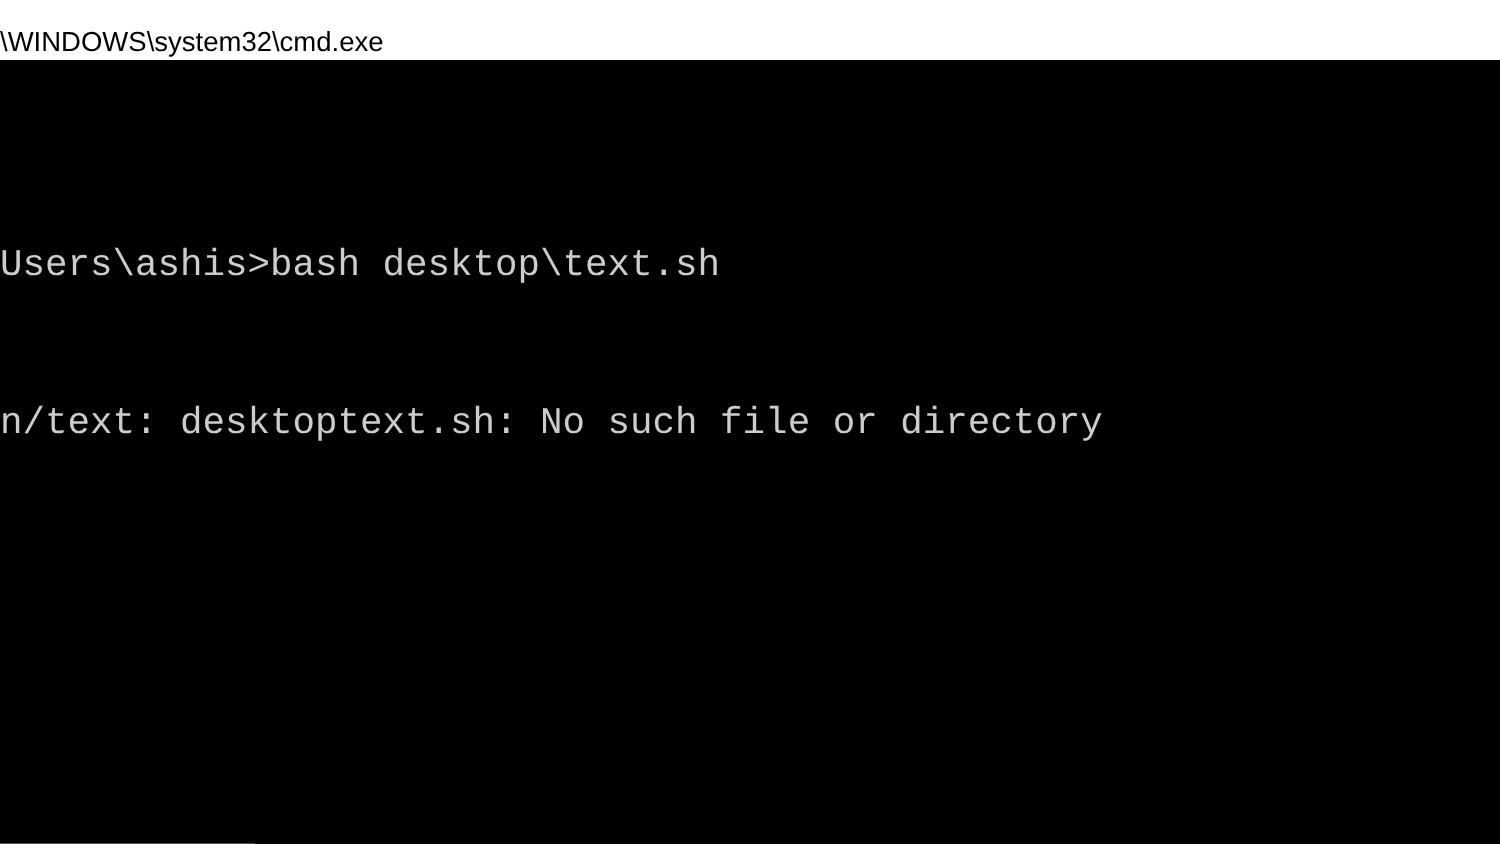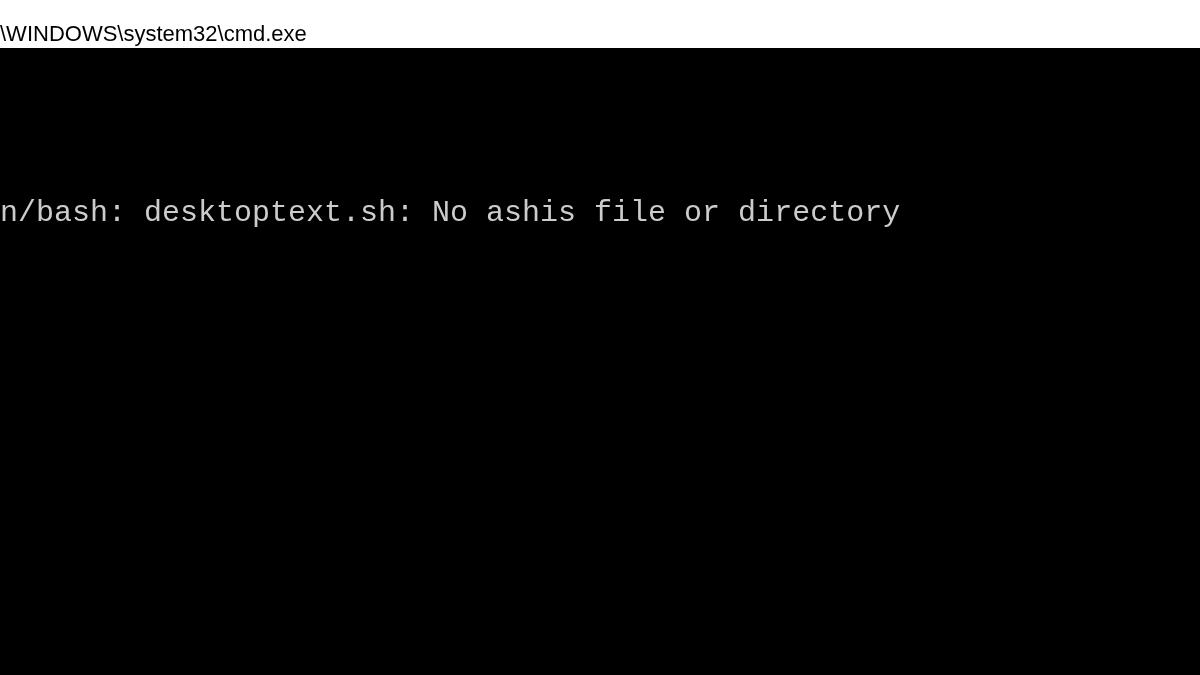--- a/index.html
+++ b/index.html
@@ -50,20 +50,21 @@
     }
   </style>
 </head>
 <body>
 
 <div class="titlebar">
   <span class="titlebar-text">\WINDOWS\system32\cmd.exe</span>
 </div>
 
 <div class="terminal">
-  <span class="line">n/bash: desktoptext.sh: No ashis file or directory</span>
+  <span class="line">Users\ashis&gt;bash desktop\text.sh</span>
+  <span class="line">n/text: desktoptext.sh: No such file or directory</span>
   <div class="blank"></div>
   
   
   
   
   
 </div>
 
 </body></html>

